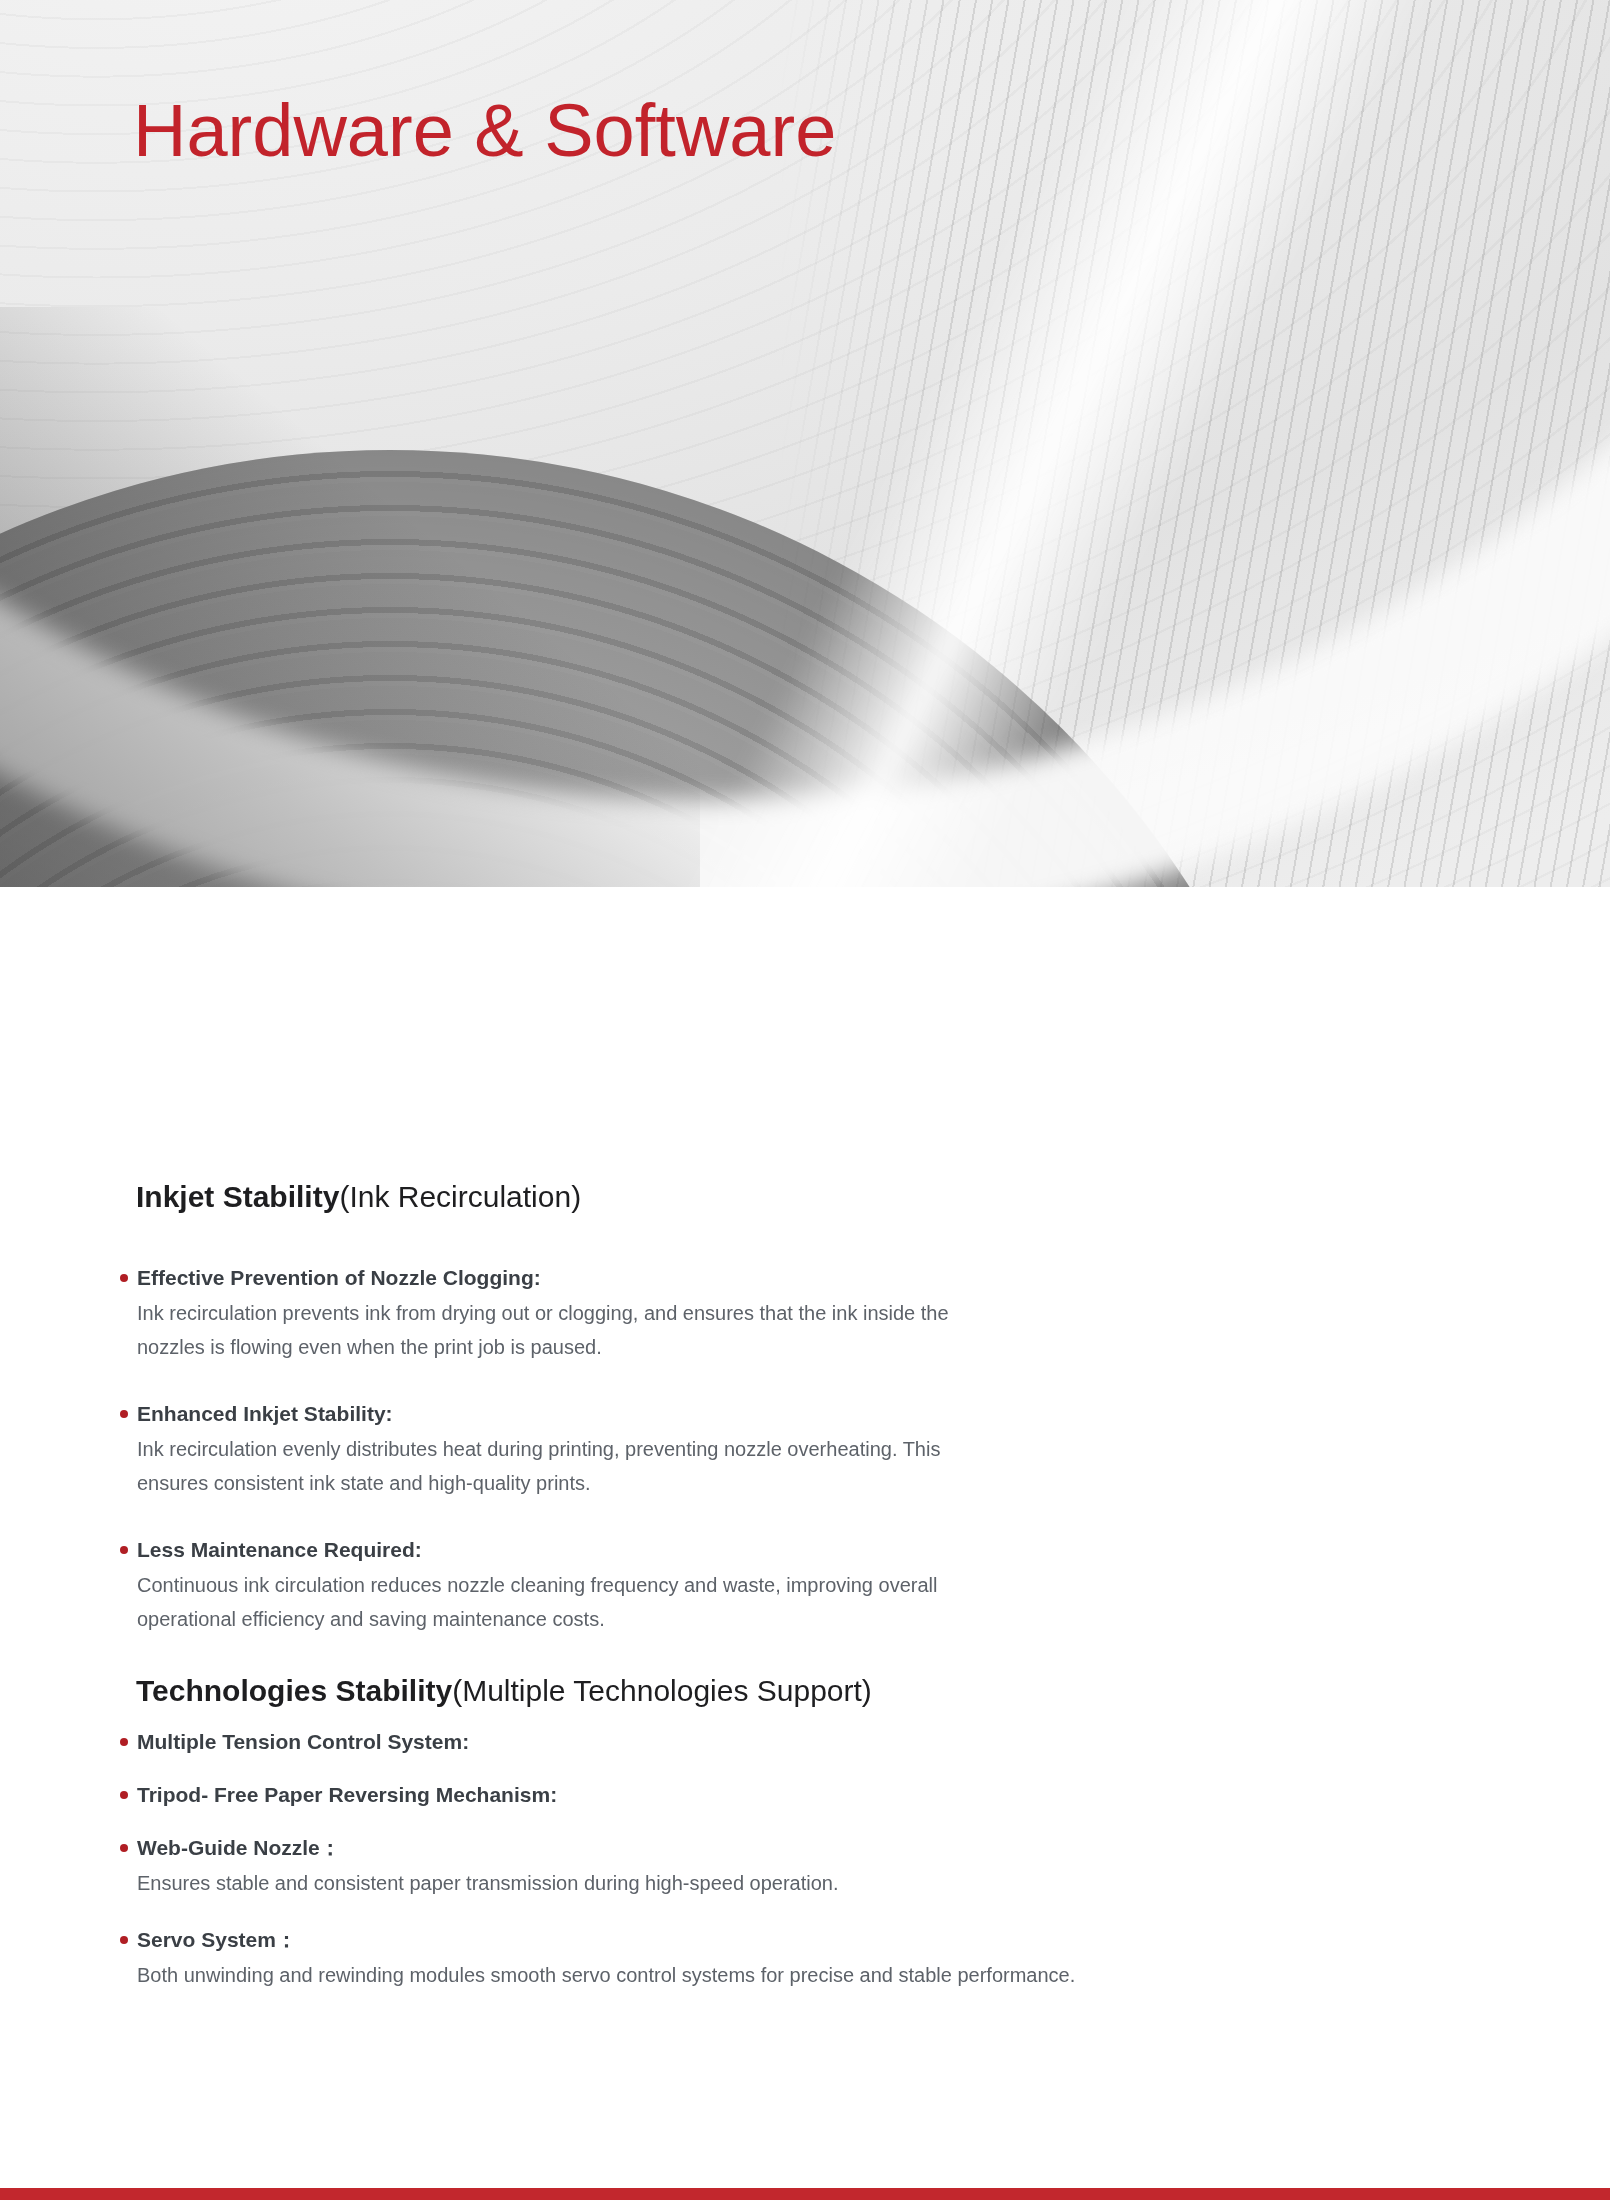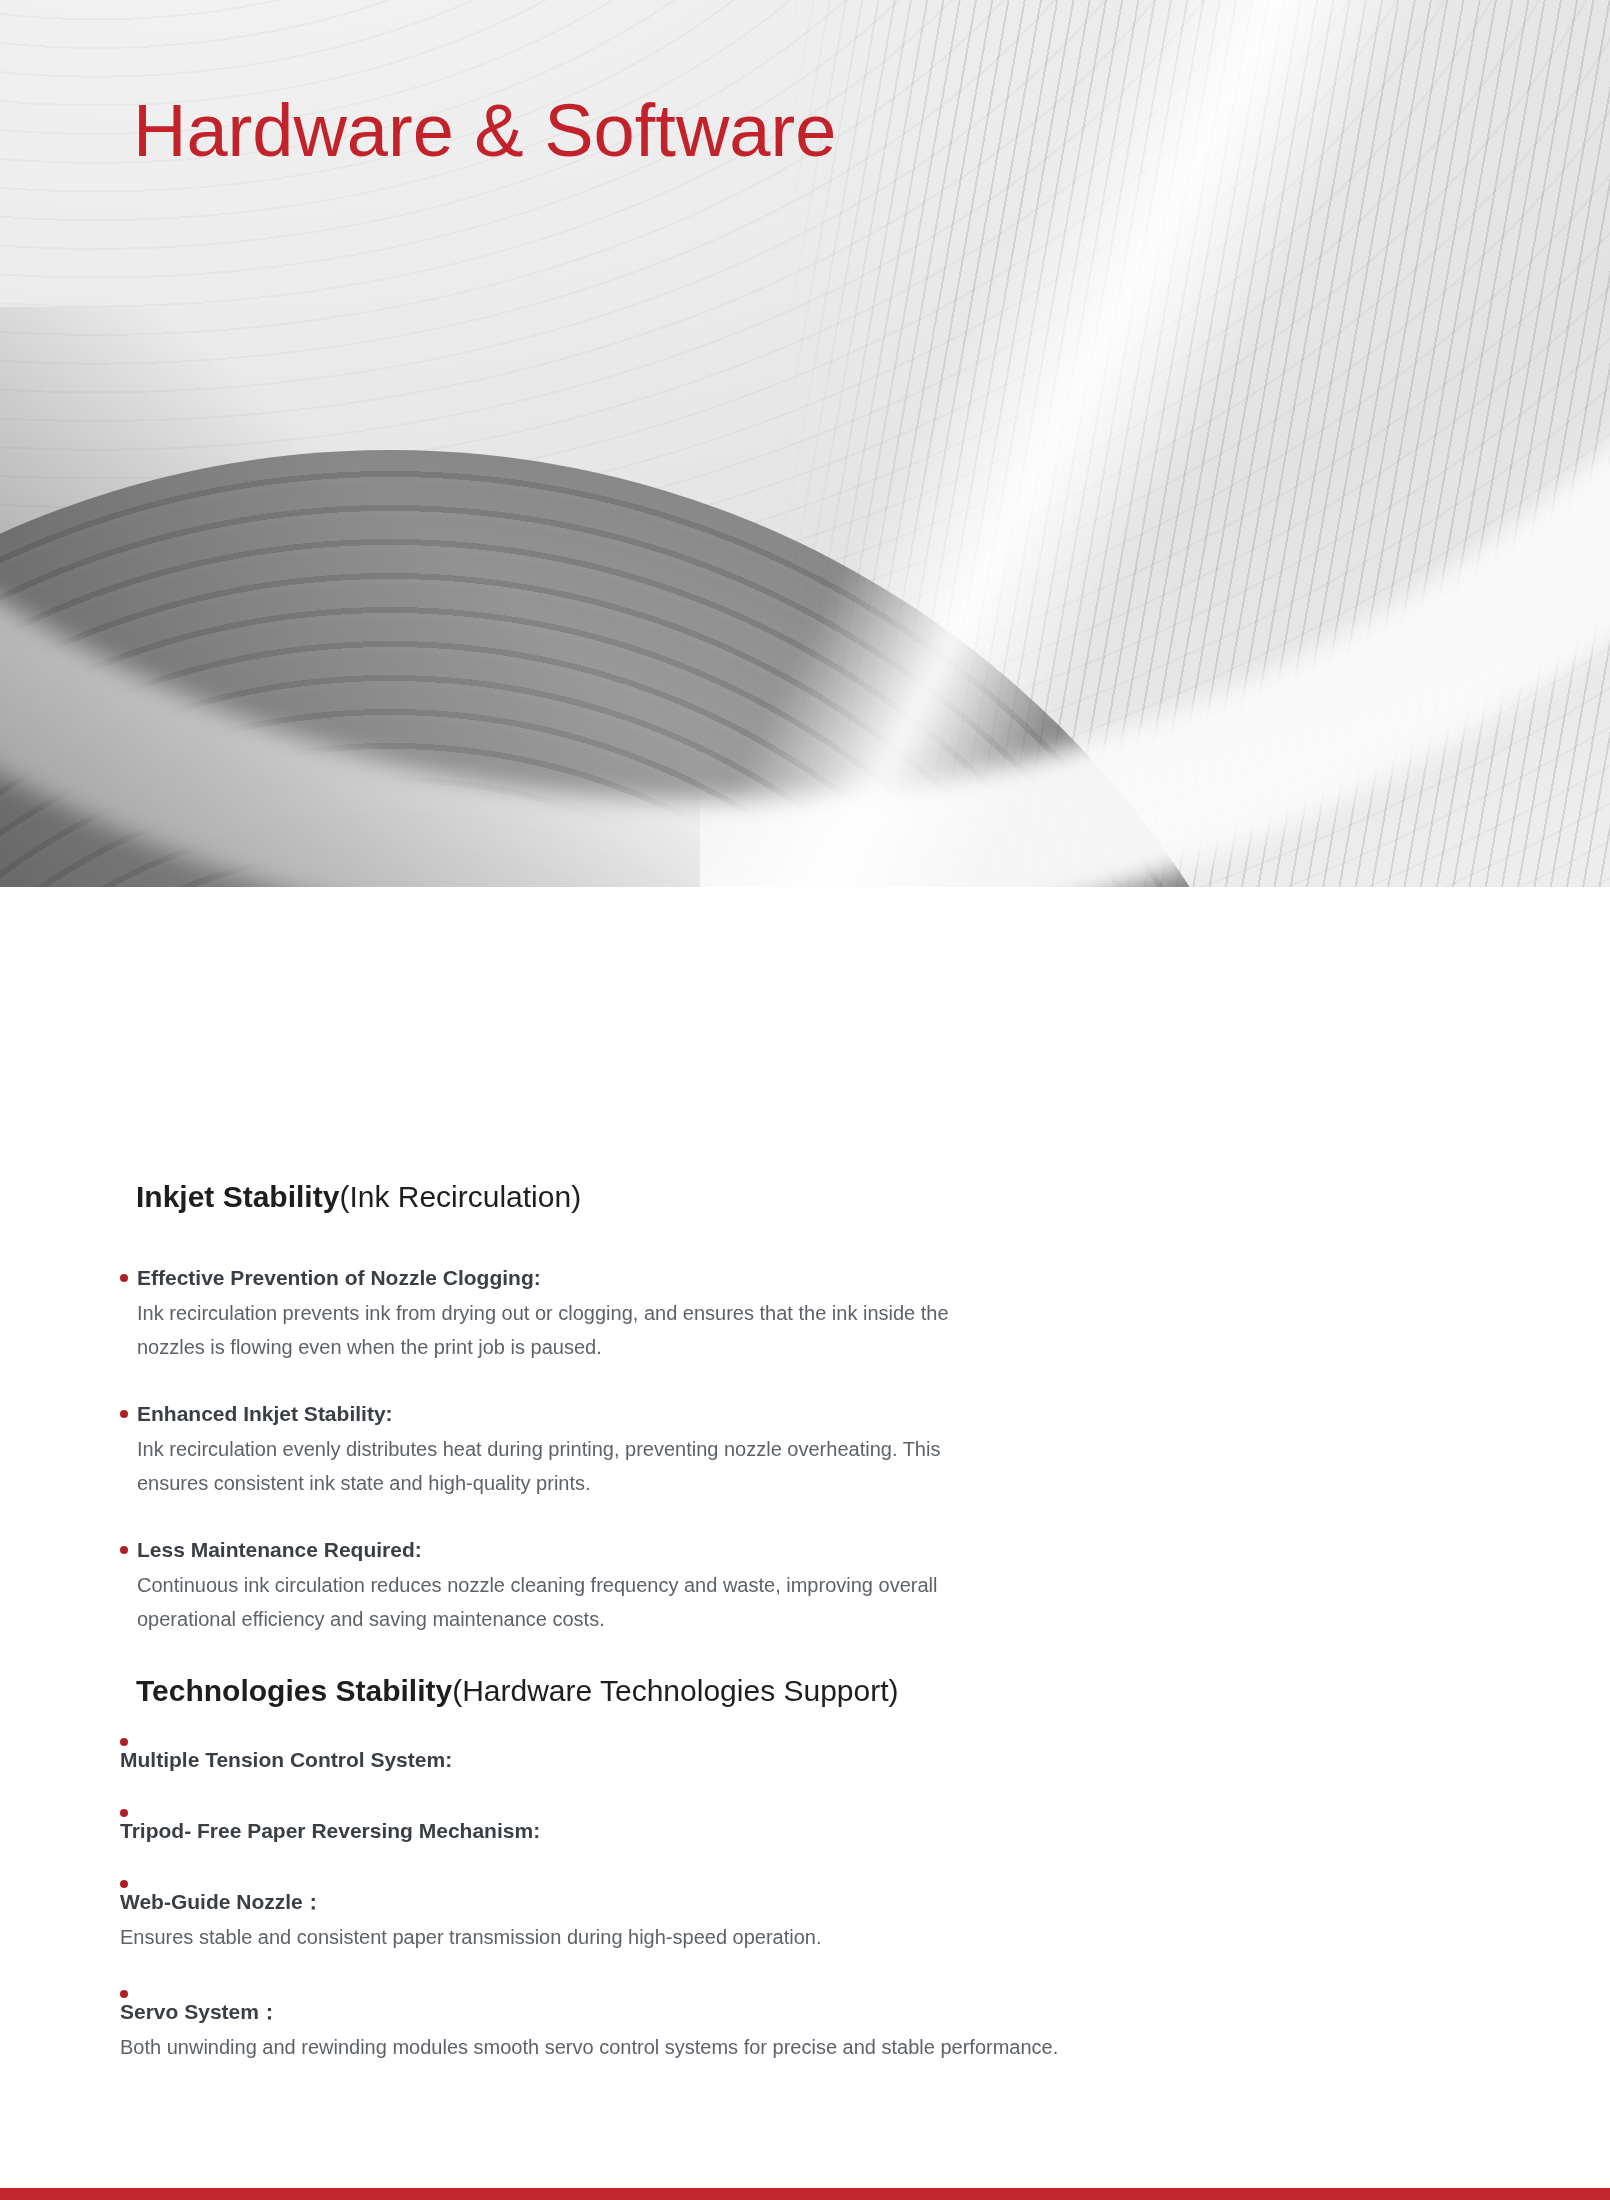--- a/index.html
+++ b/index.html
@@ -60,21 +60,21 @@
   
   .content { position:absolute; left:0; top:1040px; width:1393px; }
   .section { padding:0 150px 0 120px; }
   .section-1 { margin-top:138px; }
   .section-2 { margin-top:22px; }
   .section-title { margin:0 0 0 16px; font-size:30px; line-height:38px; font-weight:400; color:#1e1e20; }
   .section-title .h2-bold { font-weight:700; }
   .section-1 .items { margin-top:48px; }
   .section-2 .items { margin-top:18px; }
   .item { display:flex; align-items:flex-start; margin-bottom:36px; }
-  .section-2 .item { margin-bottom:26px;flex-direction:column; }
+  .section-2 .item { margin-bottom:26px; }
   .bullet-dot {
     flex:0 0 auto; width:8px; height:8px; border-radius:50%;
     background:#b01e24; margin:10px 9px 0 0;
   }
   .item-head { margin:0; font-size:21px; line-height:27px; font-weight:700; color:#3a3f45; }
   .item-body {
     margin:5px 0 0 0; font-size:20px; line-height:34px; font-weight:400;
     color:#5d6269; white-space:pre-line;
   }
 
@@ -126,21 +126,21 @@
             <h3 class="item-head">Less Maintenance Required:</h3>
             <p class="item-body">Continuous ink circulation reduces nozzle cleaning frequency and waste, improving overall
 operational efficiency and saving maintenance costs.</p>
           </div>
         </div>
 
       </div>
     </section>
 
     <section class="section section-2">
-      <h2 class="section-title"><span class="h2-bold">Technologies Stability</span><span class="h2-normal">(Hardware Technologies Support)</span></h2>
+      <h2 class="section-title"><span class="h2-bold">Technologies Stability</span><span class="h2-normal">(Multiple Technologies Support)</span></h2>
       <div class="items">
 
         <div class="item">
           <span class="bullet-dot"></span>
           <div class="item-text">
             <h3 class="item-head">Multiple Tension Control System:</h3>
           </div>
         </div>
 
         <div class="item">

